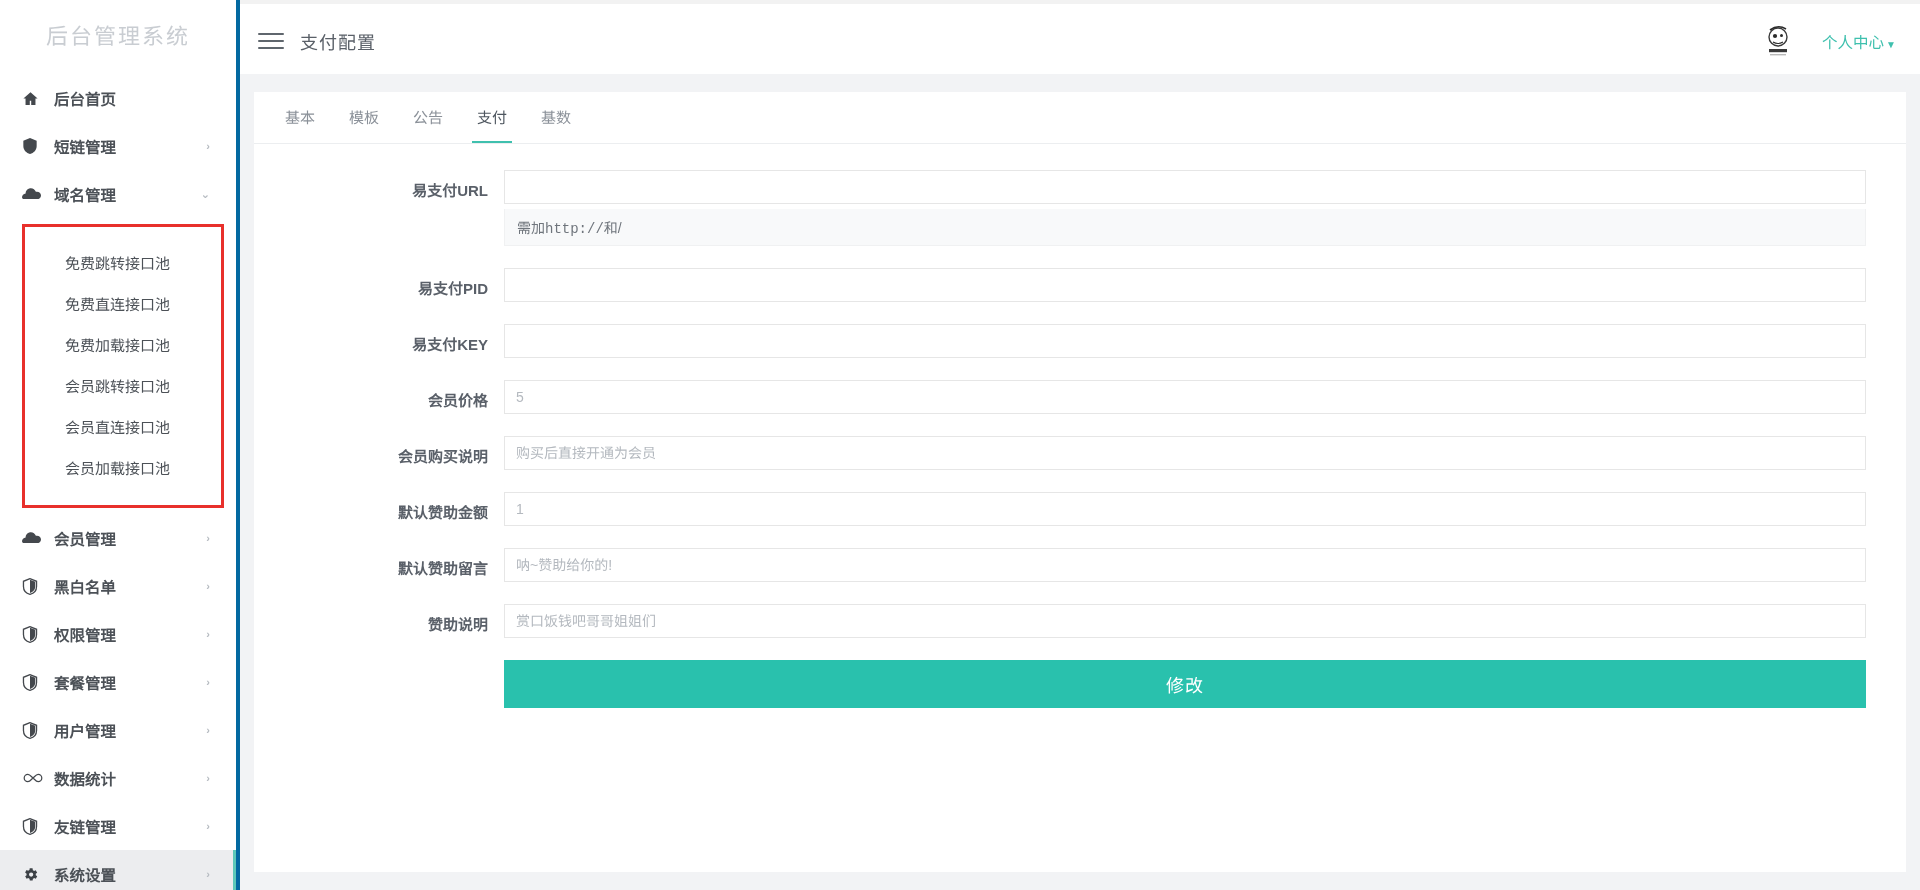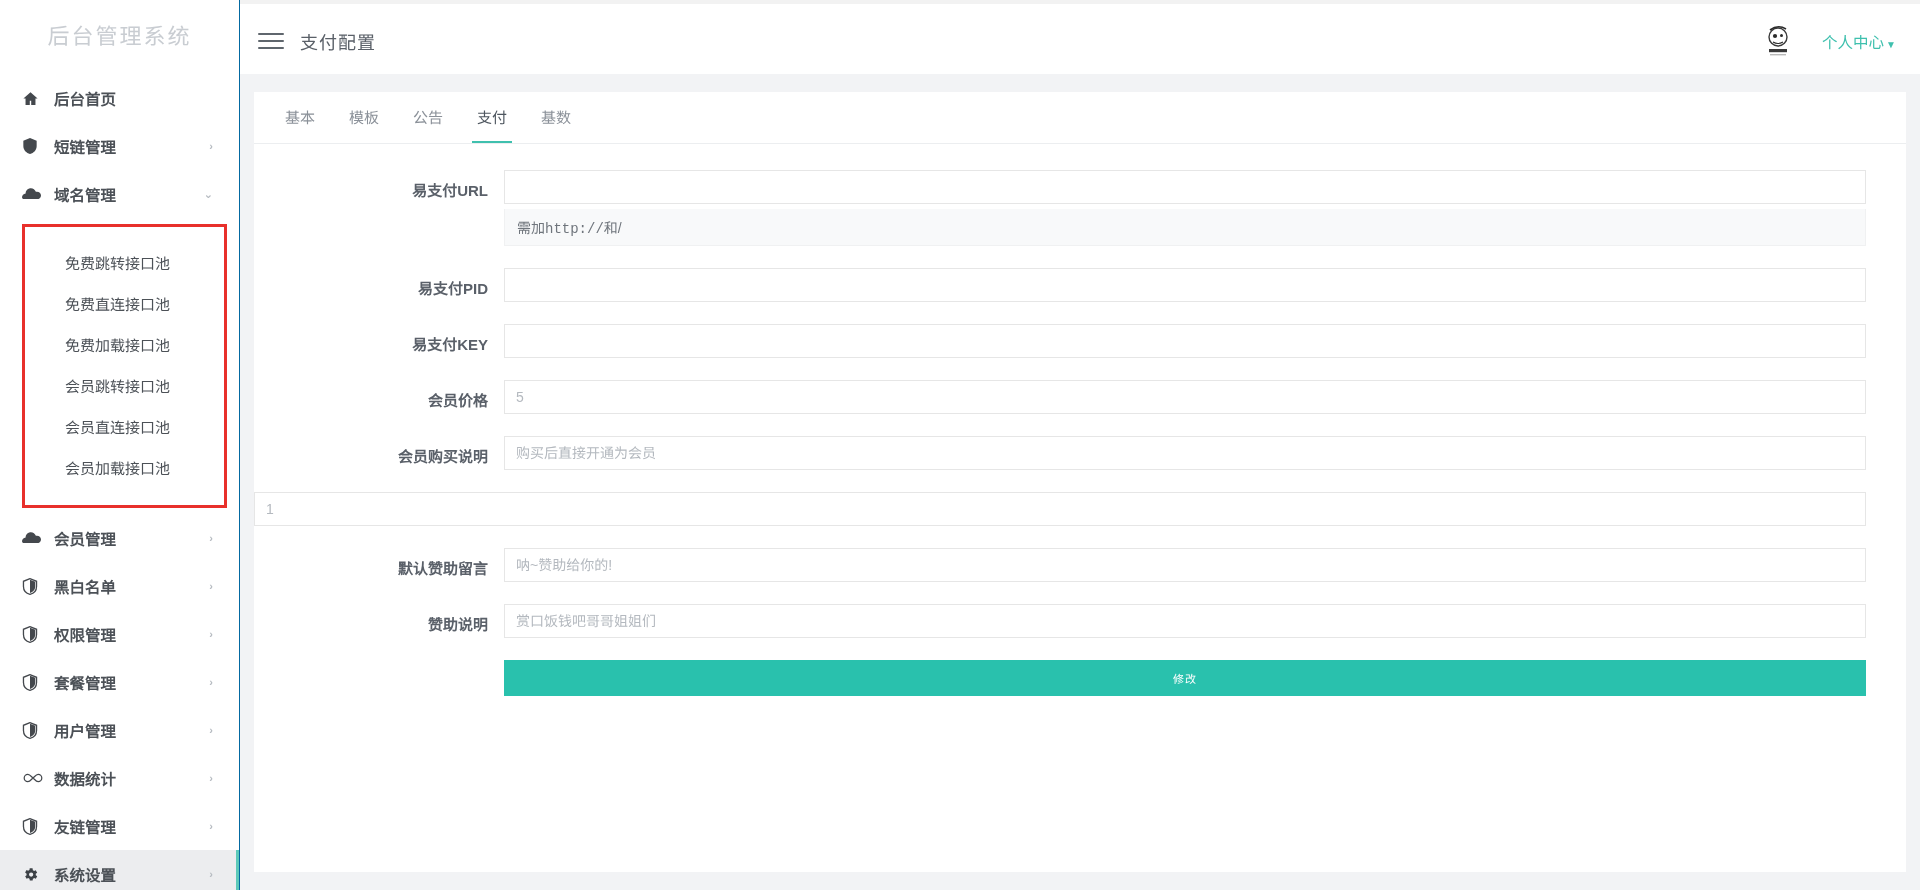--- a/index.html
+++ b/index.html
@@ -19,21 +19,21 @@
     background: #f2f2f2;
   }
 
   
   .sidebar {
     position: absolute;
     left: 0; top: 0;
     width: 240px;
     height: 890px;
     background: #ffffff;
-    border-right: 1px solid #0369a1;
+    border-right: 4px solid #0369a1;
     overflow: hidden;
   }
   .brand {
     height: 74px;
     line-height: 74px;
     text-align: center;
     font-size: 22px;
     letter-spacing: 2px;
     color: #c9cdd2;
     font-weight: 400;
@@ -259,25 +259,25 @@
   }
   .hint .zh { font-family: "Liberation Sans", "DejaVu Sans", sans-serif; }
 
   .submit-row {
     display: flex;
     margin-top: 10px;
   }
   .submit-spacer { width: 250px; flex: 0 0 250px; }
   .btn-submit {
     flex: 1 1 auto;
-    height: 36px;
+    height: 48px;
     background: #29c1ad;
     color: #ffffff;
     border: none;
-    font-size: 11px;
+    font-size: 18px;
     letter-spacing: 1px;
     cursor: pointer;
     font-family: "Liberation Sans", "DejaVu Sans", sans-serif;
     text-align: center;
   }
 
   .footer-strip {
     position: absolute;
     left: 240px;
     bottom: 0;
@@ -496,20 +496,21 @@
         </div>
 
         <div class="form-row">
           <div class="form-label">会员购买说明</div>
           <div class="form-control">
             <input class="inp" type="text" placeholder="购买后直接开通为会员" style="">
           </div>
         </div>
 
         <div class="form-row">
+          <div class="form-label">默认赞助金额</div>
           <div class="form-control">
             <input class="inp" type="text" placeholder="1" style="">
           </div>
         </div>
 
         <div class="form-row">
           <div class="form-label">默认赞助留言</div>
           <div class="form-control">
             <input class="inp" type="text" placeholder="呐~赞助给你的!" style="">
           </div>

